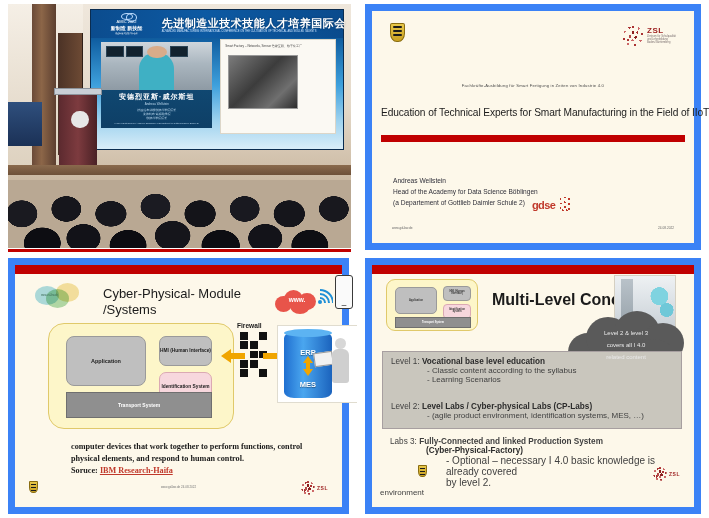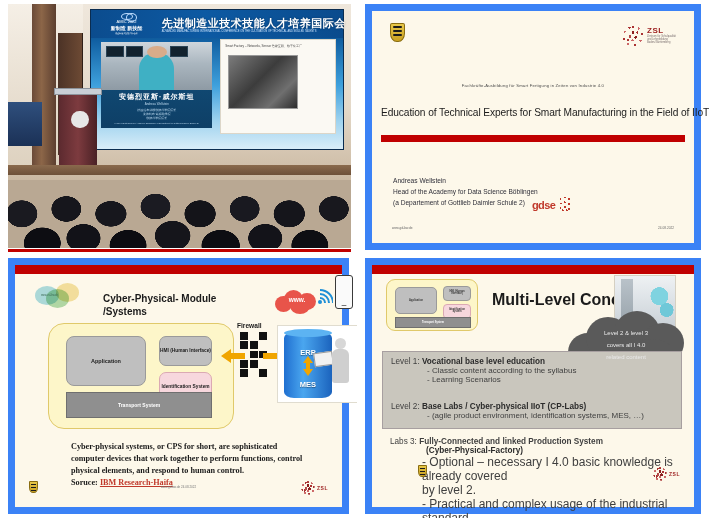--- a/index.html
+++ b/index.html
@@ -251,22 +251,22 @@
   #p3 .slide { background:#fdf8ea; }
   .p3-logo {
     position:absolute; left:20px; top:18px; width:45px; height:26px;
   }
   .p3-logo .e1,.p3-logo .e2,.p3-logo .e3 { position:absolute; border-radius:50%; mix-blend-mode:multiply; }
   .p3-logo .e1 { left:0;  top:3px;  width:24px;height:19px; background:#9fd8e8; opacity:.85;}
   .p3-logo .e2 { left:11px;top:6px; width:23px;height:19px; background:#9fd39f; opacity:.8;}
   .p3-logo .e3 { left:21px;top:0;   width:23px;height:19px; background:#f2e09a; opacity:.85;}
   .p3-logo .lbl { position:absolute; left:6px; top:11px; font-size:2.6px; color:#3c6b55; }
   .p3-title {
-    position:absolute; left:88px; top:28px;
-    font-size:10px; font-weight:bold; color:#1b1b1b; line-height:1.25;
+    position:absolute; left:88px; top:21px;
+    font-size:13px; font-weight:normal; color:#1b1b1b; line-height:1.25;
   }
   .cps-box {
     position:absolute; left:33px; top:58px; width:186px; height:106px;
     background:#fdf6c9; border:1.5px solid #e0c96a; border-radius:16px;
   }
   .cps-app {
     position:absolute; left:17px; top:12px; width:80px; height:50px;
     background:#bfbfbf; border:1px solid #9a9a9a; border-radius:8px;
     display:flex; align-items:center; justify-content:center;
     font-size:5.5px; font-weight:bold; color:#1c1c1c; text-align:center;
@@ -405,21 +405,21 @@
   }
   .lv { position:absolute; left:8px; right:8px; color:#3f3f3f; }
   .lv .hd { font-size:8.2px; }
   .lv .hd b { color:#2b2b2b; }
   .lv .it { font-size:8px; margin-left:36px; }
   .lv3 {
     position:absolute; left:18px; right:10px; top:172px; color:#3f3f3f;
   }
   .lv3 .hd { font-size:8.2px; }
   .lv3 .sub { font-size:8.2px; font-weight:bold; color:#2b2b2b; margin-left:36px; }
-  .lv3 .it { font-size:12px; margin-left:32px; }
+  .lv3 .it { font-size:10px; margin-left:56px; }
   .lv3 .tail { font-size:8px; margin-left:-10px; }
   .p4-crest {
     position:absolute; left:46px; bottom:30px; width:9px; height:12px;
     background:linear-gradient(180deg,#e8c84a,#c9a020);
     border-radius:1px 1px 45% 45%; border:1px solid #8a6d10; overflow:hidden; z-index:6;
   }
   .p4-crest i { display:block; height:1.5px; background:#1a1a1a; margin:1.5px 1px 0 1px; }
   .p4-zsl { position:absolute; right:14px; bottom:26px; display:flex; align-items:center; gap:2px; }
   .p4-zsl .zsl-dots { width:14px; height:14px; }
   .p4-zsl .zsl-name { font-size:5px; }
@@ -592,21 +592,20 @@
           <path d="M6,0 L11,7 L8,7 L8,13 L11,13 L6,20 L1,13 L4,13 L4,7 L1,7 Z" fill="#f0a500"></path>
         </svg>
         <div class="person">
           <div class="screen2"></div>
           <div class="head"></div>
           <div class="body"></div>
         </div>
       </div>
 
       <div class="cps-caption">
-        <div>Cyber-physical systems, or CPS for short, are sophisticated</div>
         <div>computer devices that work together to perform functions, control</div>
         <div>physical elements, and respond to human control.</div>
         <div>
           <span>Soruce: </span><a class="cps-src-link" href="#">IBM Research-Haifa</a>
         </div>
       </div>
 
       <div class="p3-crest">
           <i></i>
           <i></i>
@@ -662,35 +661,34 @@
           <div class="hd">
             <span>Level 1:</span>
             <b>Vocational base level education</b>
           </div>
           <div class="it">- Classic content according to the syllabus</div>
           <div class="it">- Learning Scenarios</div>
         </div>
         <div class="lv" style="top:50px">
           <div class="hd">
             <span>Level 2:</span>
-            <b>Base Labs / Cyber-physical IIoT (CP-Labs)</b>
+            <b>Level Labs / Cyber-physical Labs (CP-Labs)</b>
           </div>
           <div class="it">- (agile product environment, identification systems, MES, …)</div>
         </div>
       </div>
 
       <div class="lv3">
         <div class="hd">
           <span>Labs 3:</span>
           <b>Fully-Connected and linked Production System</b>
         </div>
         <div class="sub">(Cyber-Physical-Factory)</div>
         <div class="it">- Optional – necessary I 4.0 basic knowledge is already covered</div>
         <div class="it">by level 2.</div>
-        <div class="it">- Practical and complex usage of the industrial standard</div>
         <div class="it tail">environment</div>
       </div>
 
       <div class="p4-crest">
           <i></i>
           <i></i>
           <i></i>
         </div>
       <div class="p4-zsl">
         <div class="zsl-dots"></div>

